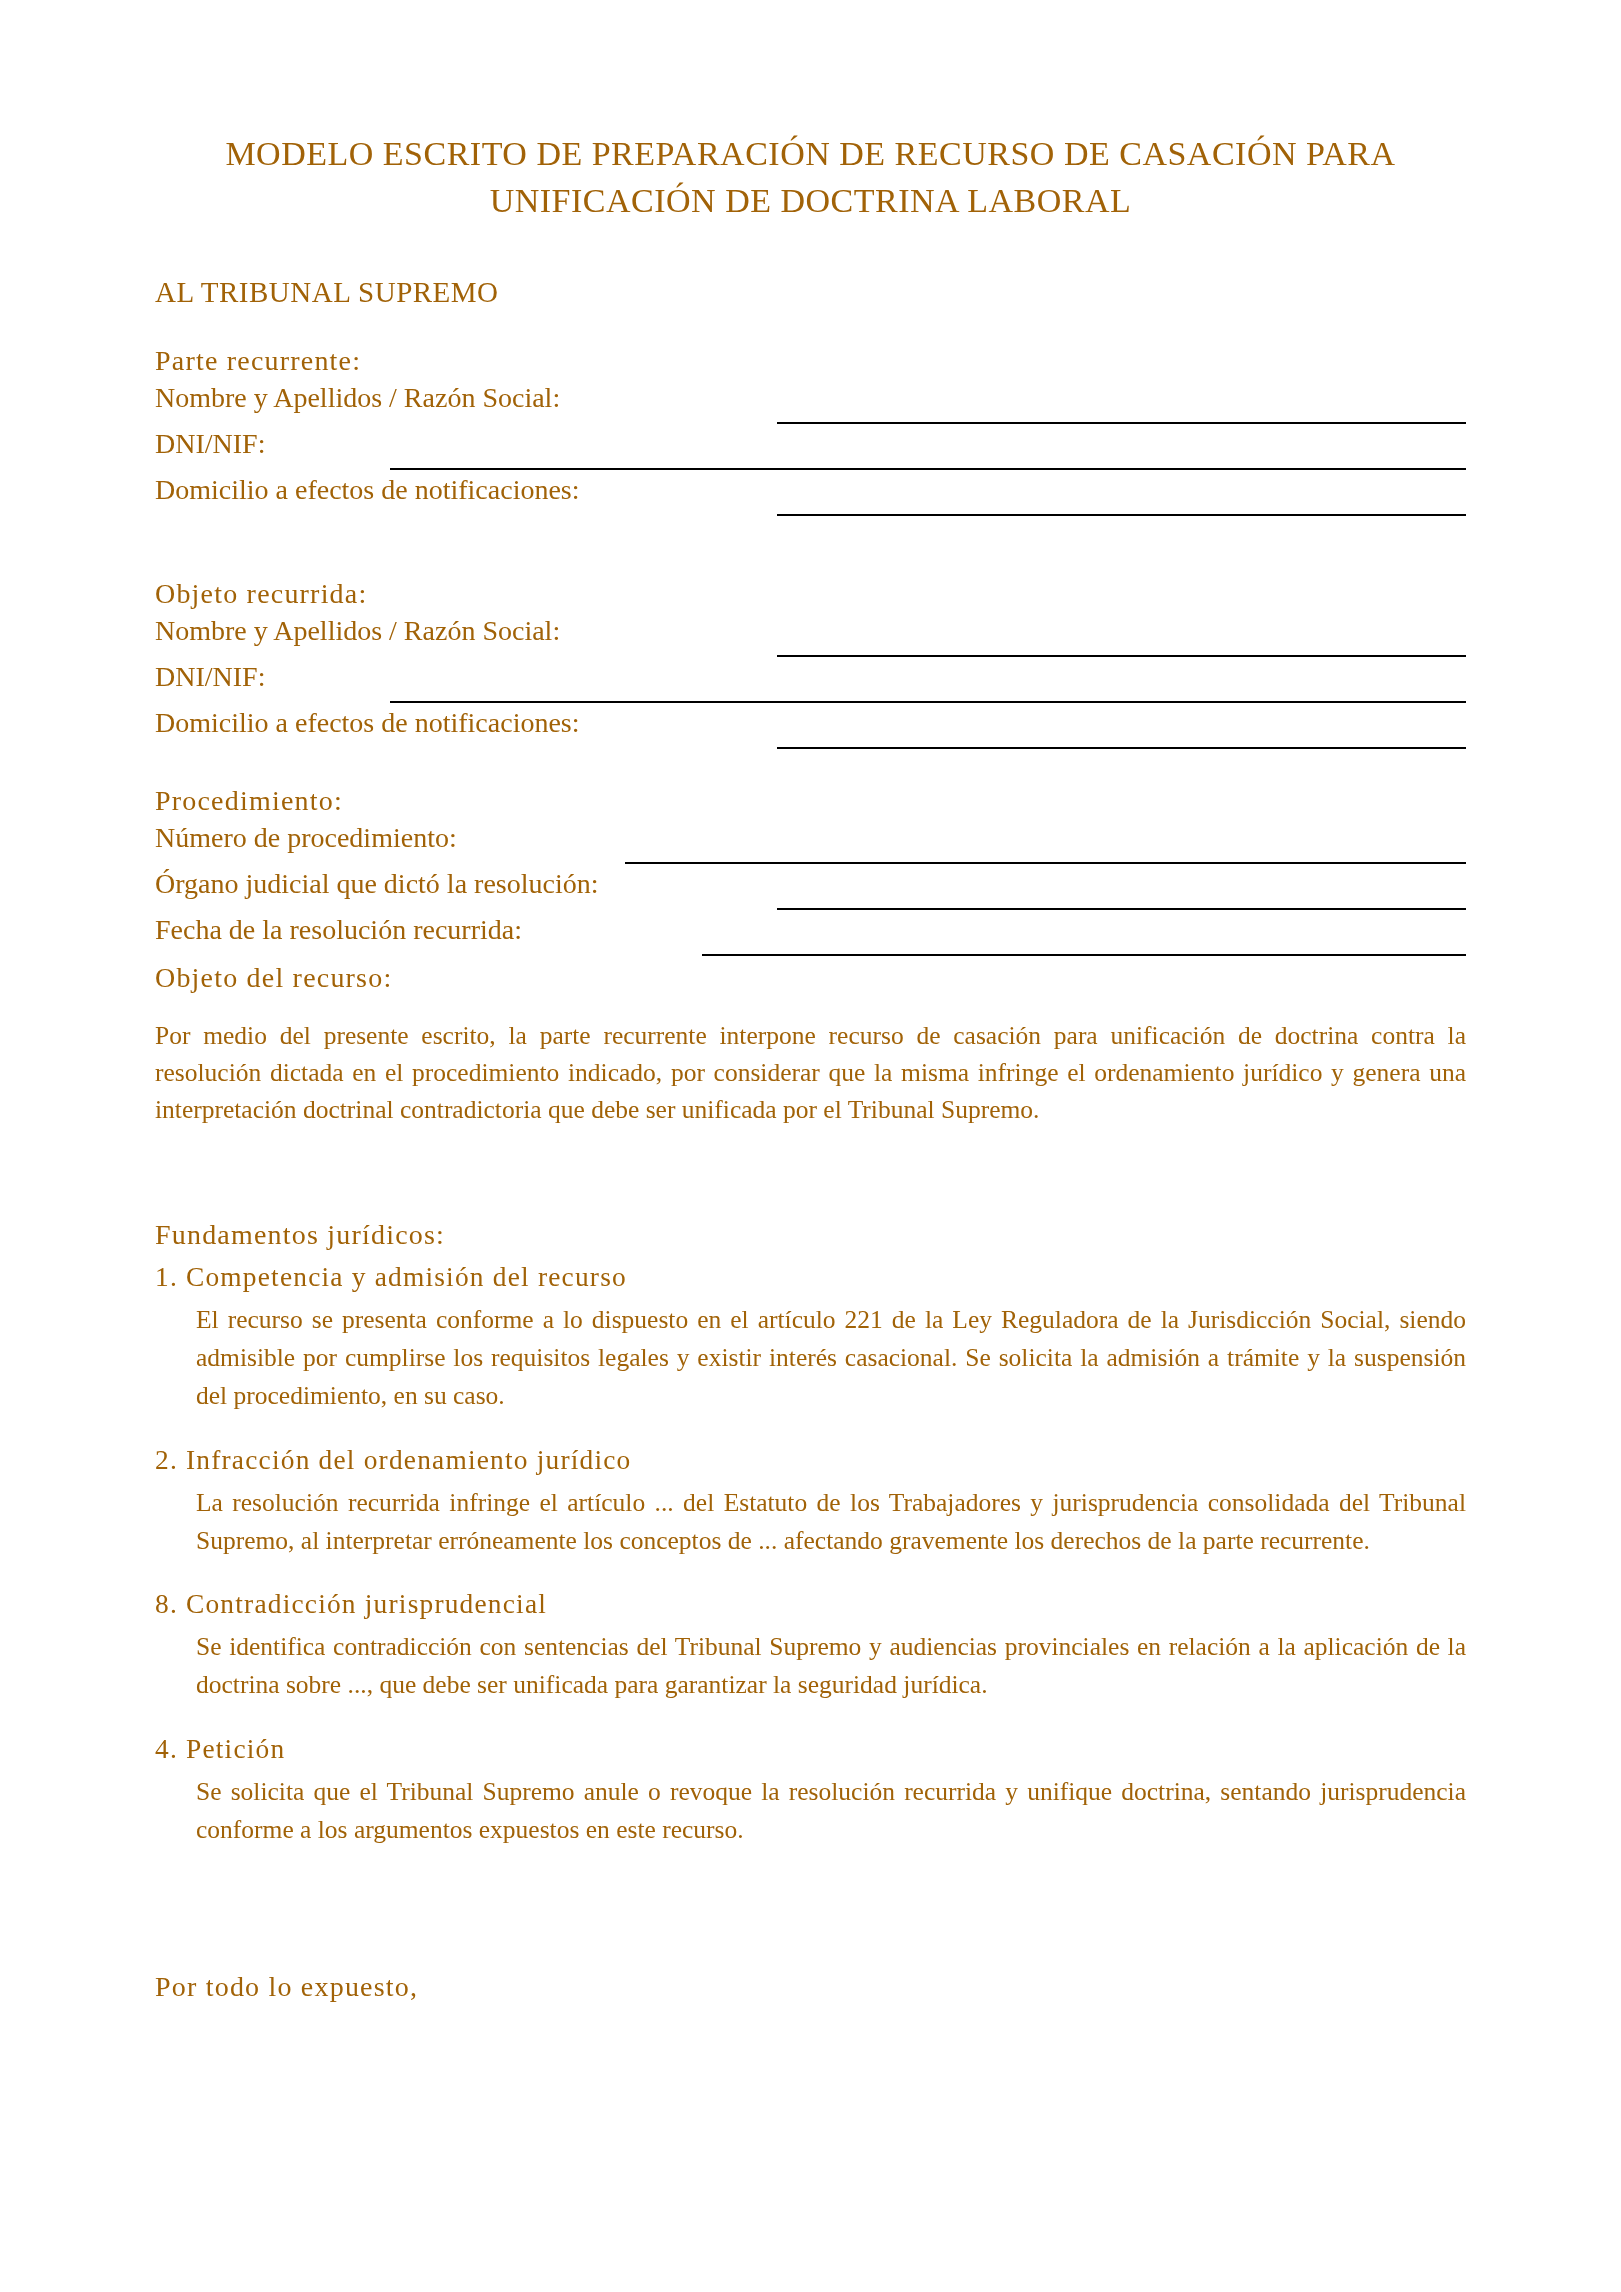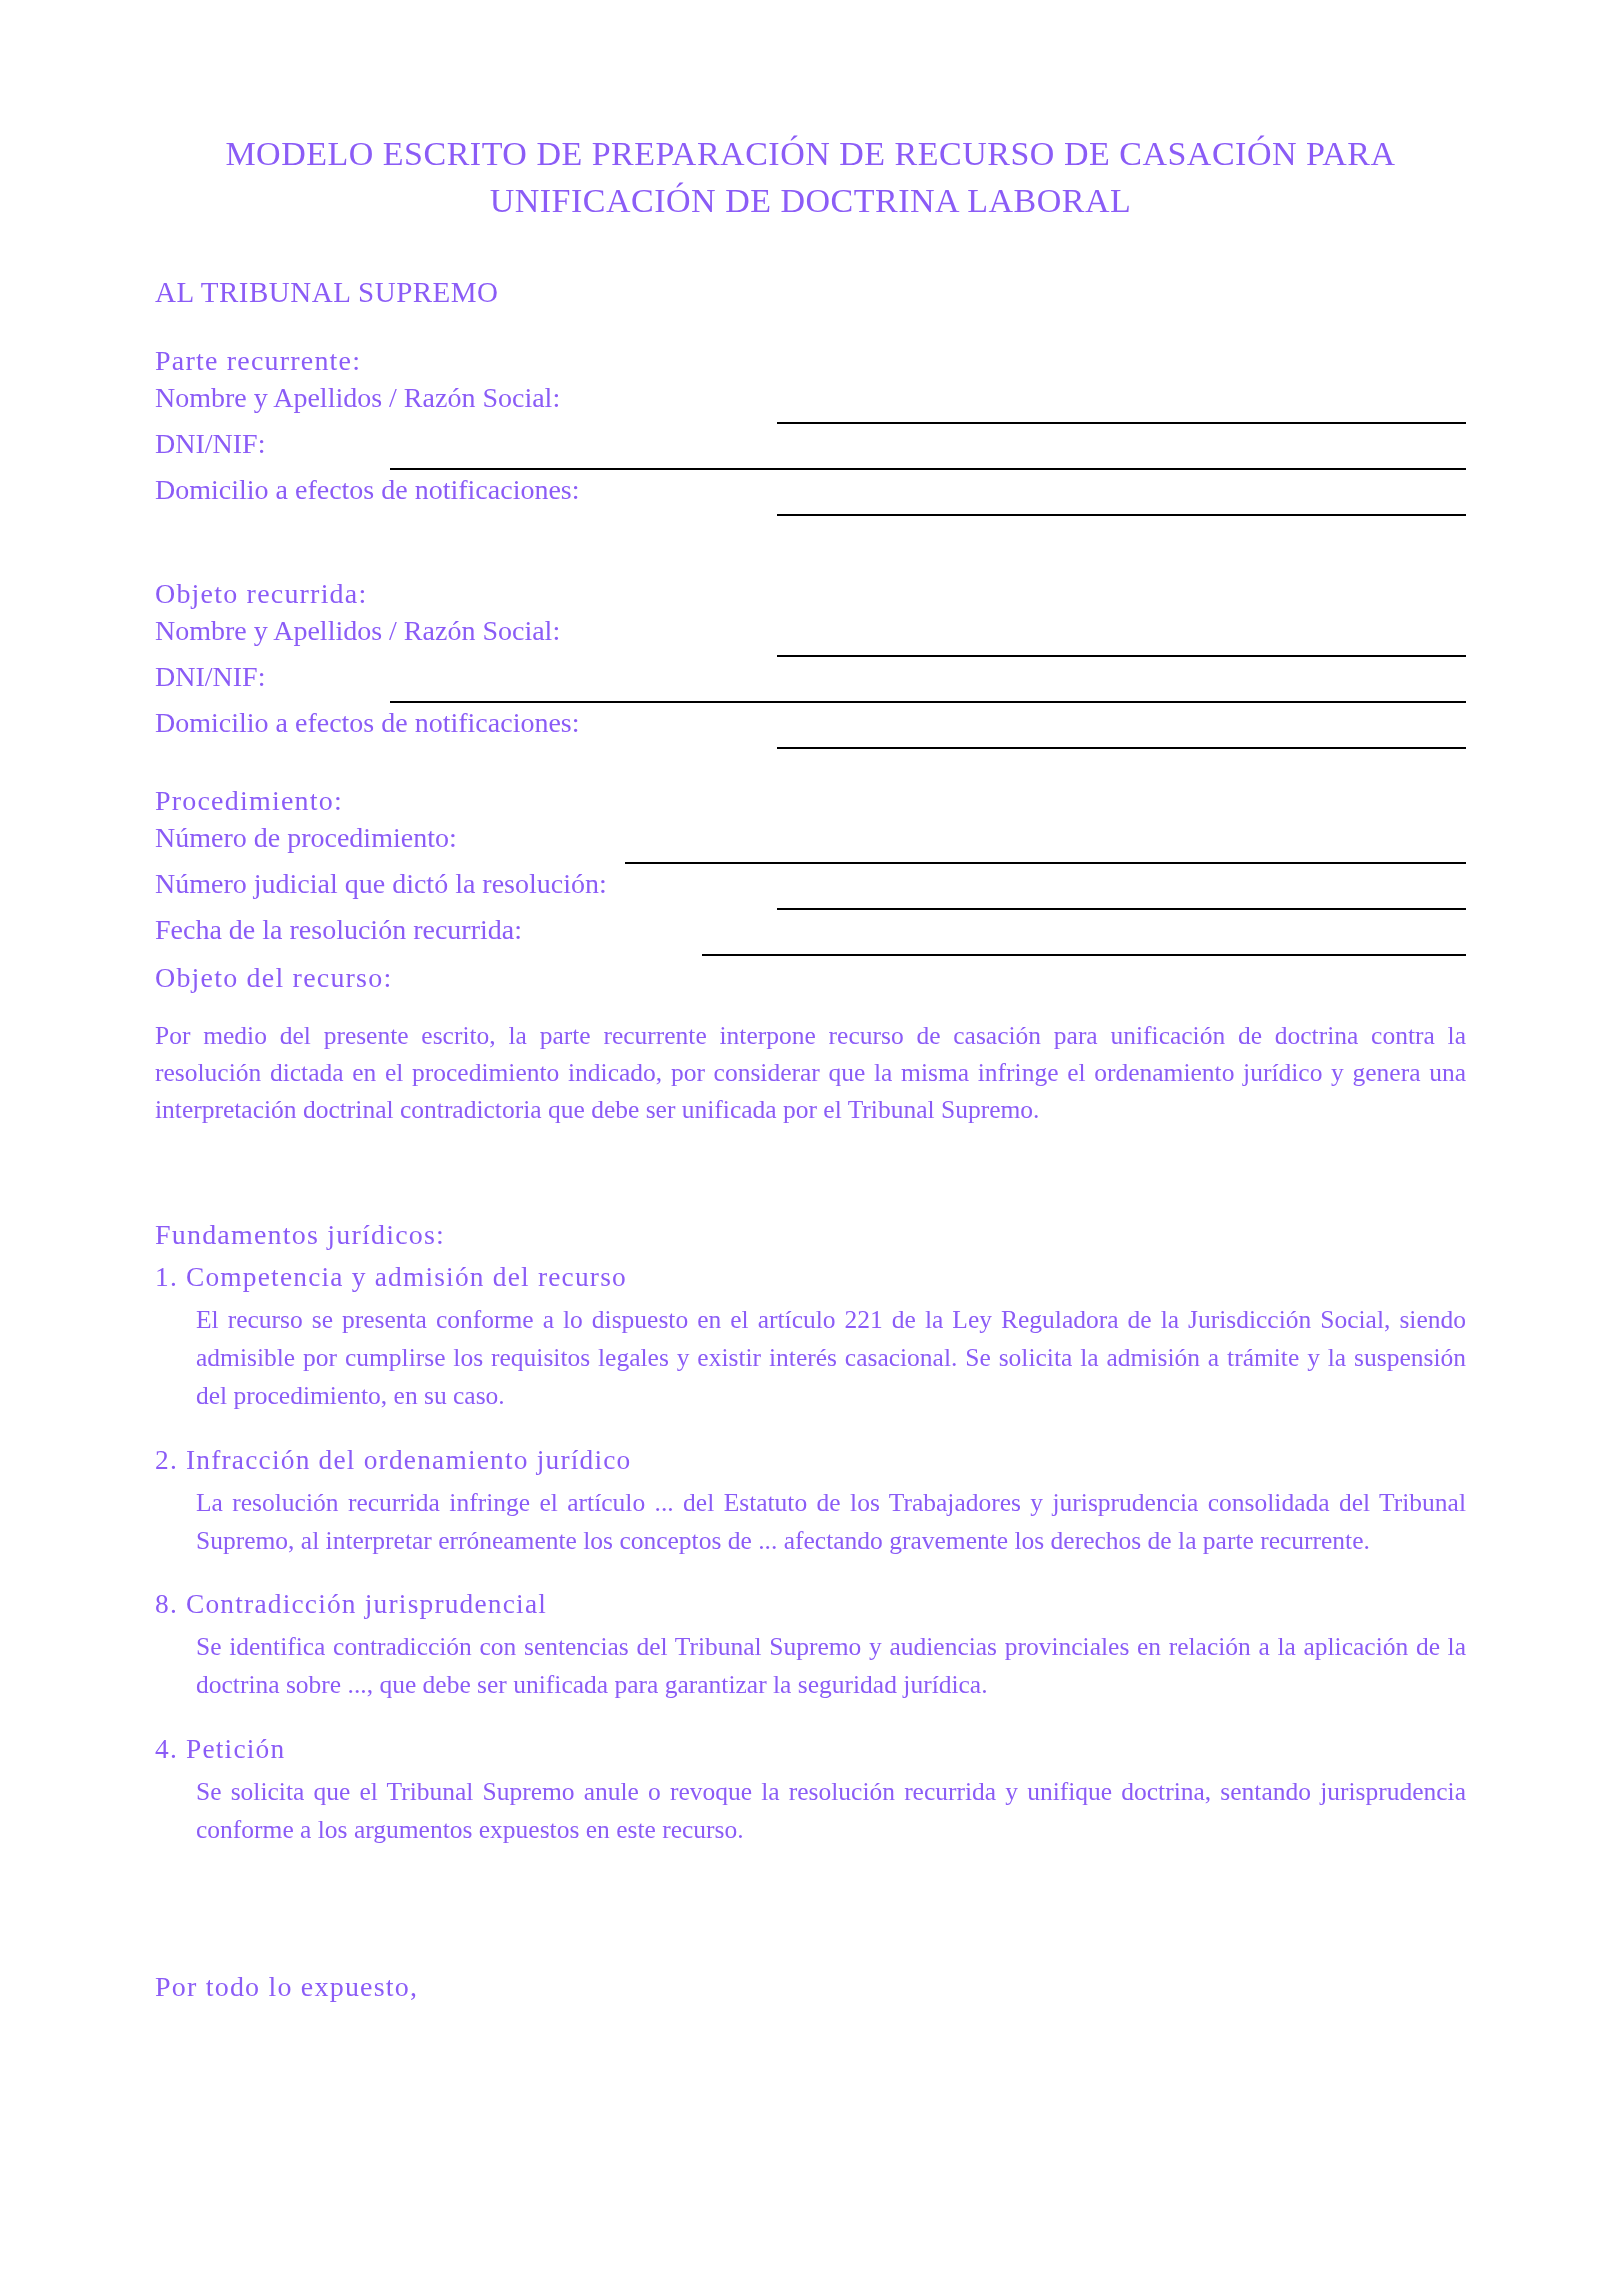--- a/index.html
+++ b/index.html
@@ -7,21 +7,21 @@
     padding: 0;
     background: #ffffff;
   }
   .page {
     position: relative;
     width: 1621px;
     height: 2293px;
     box-sizing: border-box;
     padding: 130px 155px 0 155px;
     background: #ffffff;
-    color: #8b5cf6;
+    color: #a16207;
     font-family: "Liberation Serif", "DejaVu Serif", serif;
     overflow: hidden;
   }
   .doc-title {
     text-align: center;
     font-size: 34px;
     line-height: 47px;
     letter-spacing: 0.5px;
   }
   .addressee {
@@ -131,21 +131,21 @@
     </div>
   </section>
 
   <section class="sec-proc">
     <div class="sec-heading">Procedimiento:</div>
     <div class="field-row">
       <span class="f-label">Número de procedimiento:</span>
       <span class="f-line" style="left:470px"></span>
     </div>
     <div class="field-row">
-      <span class="f-label">Número judicial que dictó la resolución:</span>
+      <span class="f-label">Órgano judicial que dictó la resolución:</span>
       <span class="f-line" style="left:622px"></span>
     </div>
     <div class="field-row">
       <span class="f-label">Fecha de la resolución recurrida:</span>
       <span class="f-line" style="left:547px"></span>
     </div>
   </section>
 
   <section class="sec-objeto">
     <div class="sec-heading">Objeto del recurso:</div>

